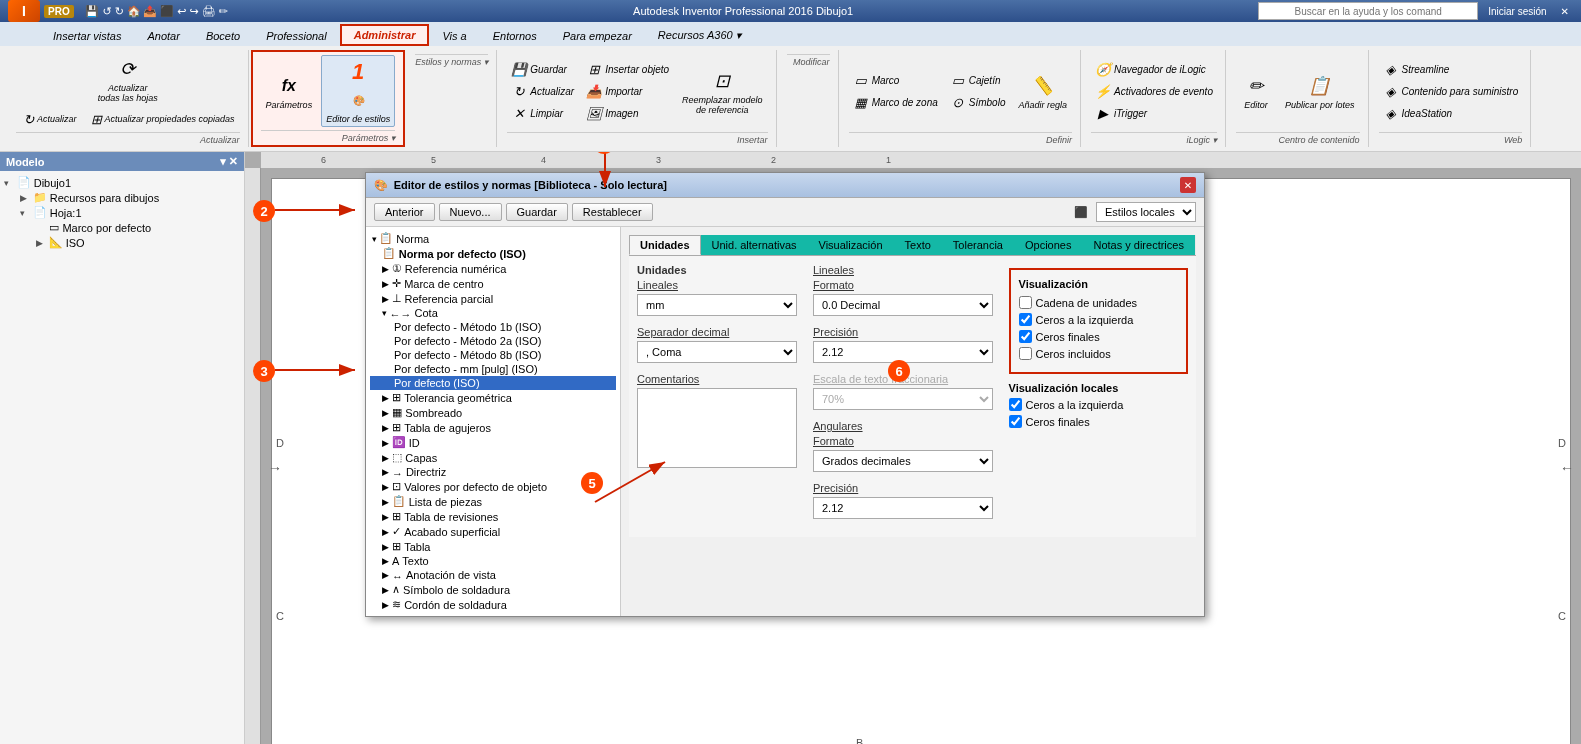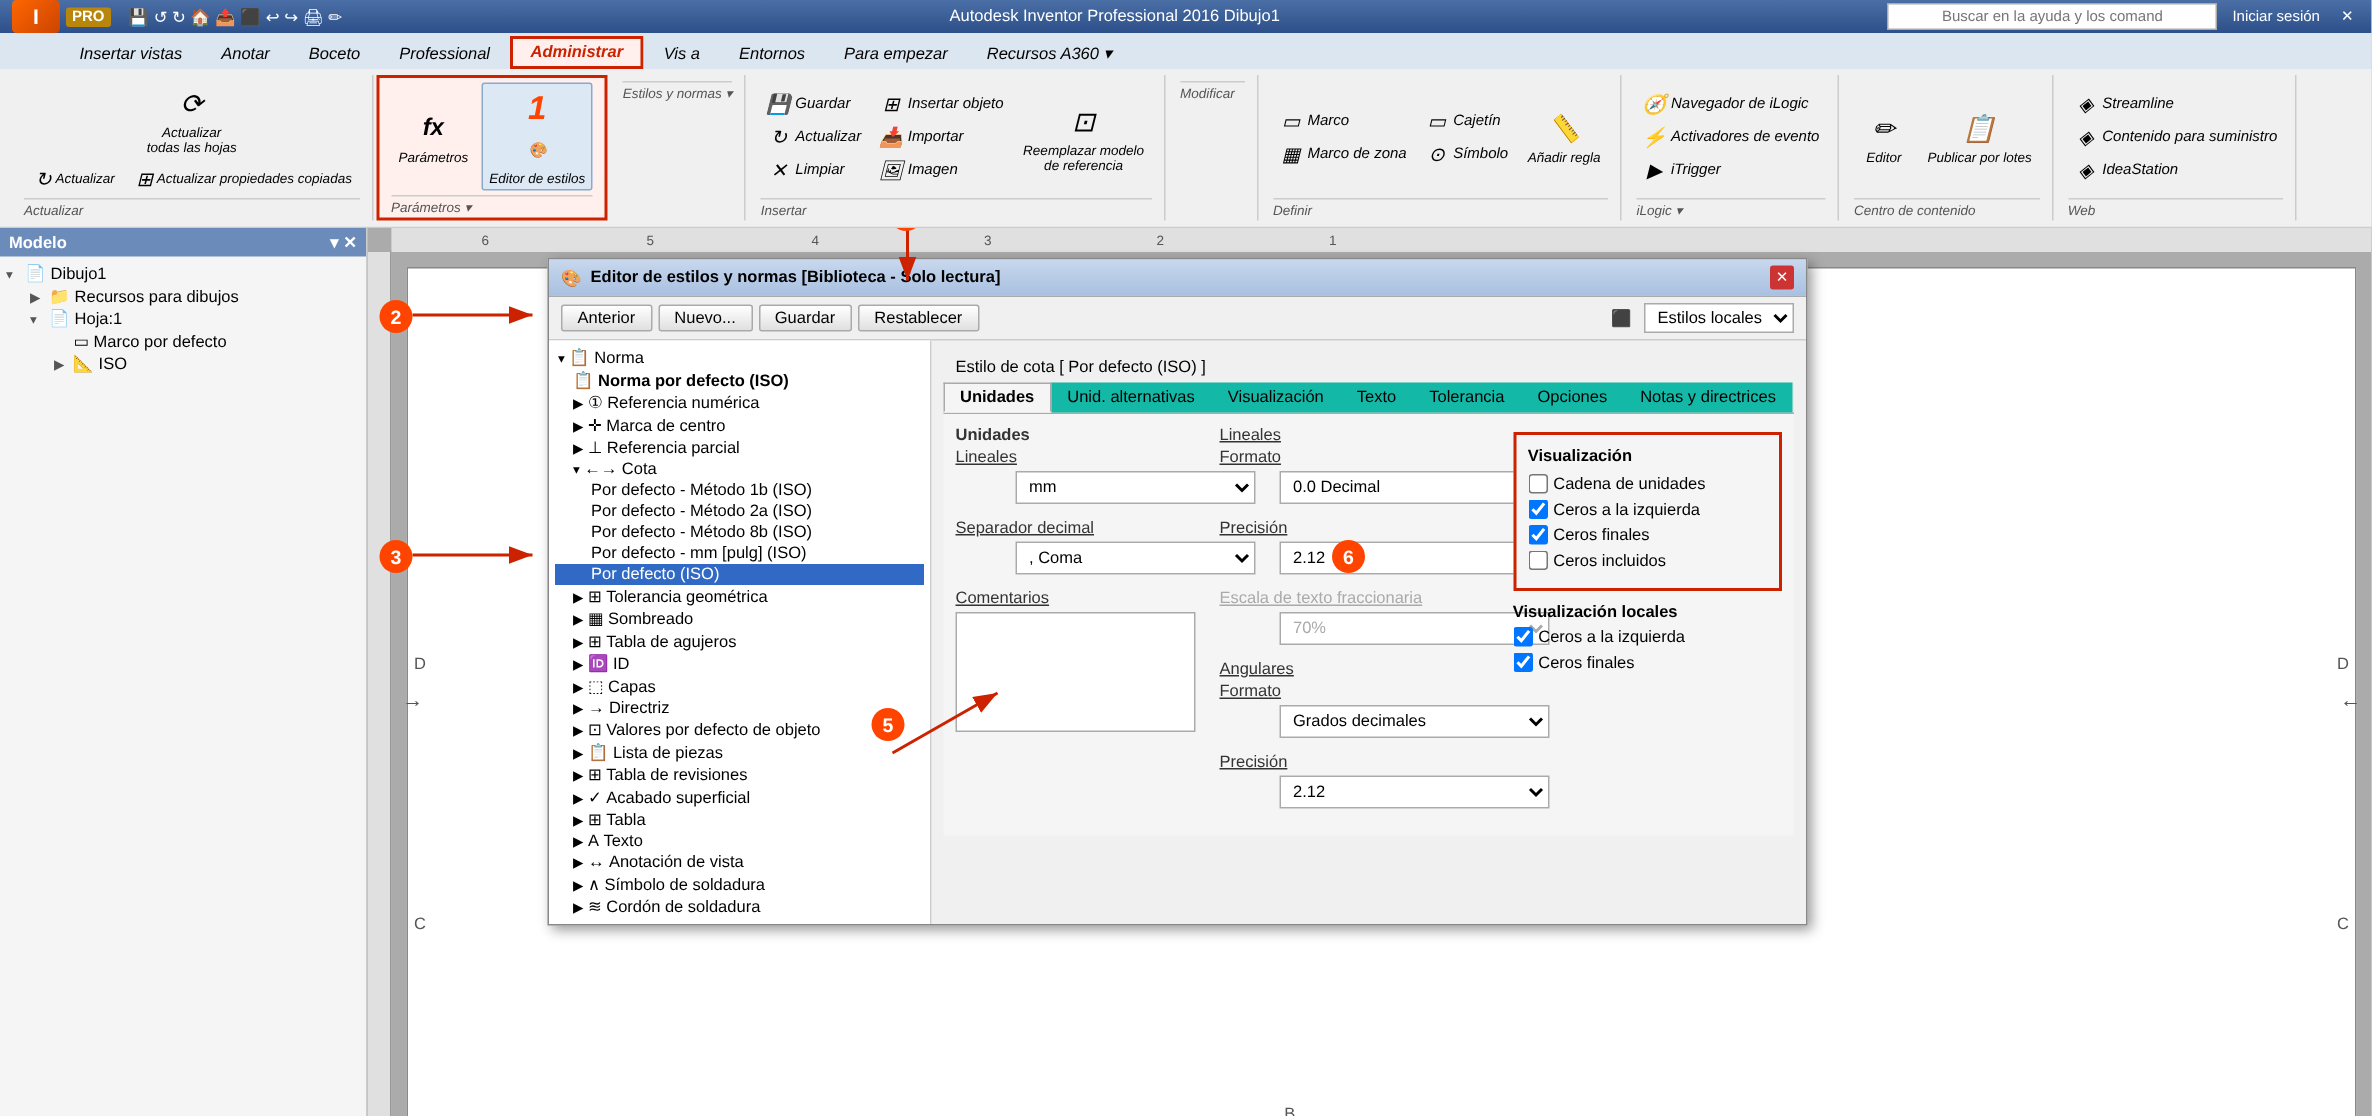--- a/index.html
+++ b/index.html
@@ -22,21 +22,21 @@
 
     
     .ribbon { background: #f0f0f0; border-bottom: 1px solid #ccc; font-style: italic; }
     .ribbon-tabs { display: flex; background: #dce6f1; height: 24px; align-items: flex-end; padding-left: 40px; }
     .ribbon-tab { padding: 2px 12px; font-size: 11px; cursor: pointer; background: #dce6f1; border: 1px solid transparent; border-bottom: none; height: 22px; display: flex; align-items: center; }
     .ribbon-tab.active { background: #f0f0f0; border-color: #aaa; border-bottom: 1px solid #f0f0f0; color: #000; }
     .ribbon-tab.highlighted { color: #cc2200; font-weight: bold; border: 2px solid #cc2200; background: #fff0ee; }
     .ribbon-content { display: flex; align-items: stretch; padding: 4px 8px; gap: 2px; min-height: 80px; background: #f0f0f0; }
     .ribbon-group { display: flex; flex-direction: column; align-items: center; border-right: 1px solid #ccc; padding: 2px 8px; min-width: 60px; }
     .ribbon-group-items { display: flex; gap: 4px; flex: 1; align-items: center; justify-content: center; }
-    .ribbon-group-label { font-size: 9px; color: #555; margin-top: 2px; border-top: 1px solid #ccc; width: 100%; text-align: left; padding-top: 2px; }
+    .ribbon-group-label { font-size: 9px; color: #555; margin-top: 2px; border-top: 1px solid #ccc; width: 100%; text-align: right; padding-top: 2px; }
     .ribbon-btn { display: flex; flex-direction: column; align-items: center; cursor: pointer; padding: 2px 4px; border: 1px solid transparent; border-radius: 2px; min-width: 40px; font-size: 10px; }
     .ribbon-icon { width: 28px; height: 28px; display: flex; align-items: center; justify-content: center; font-size: 18px; }
     .ribbon-icon.small { width: 16px; height: 16px; font-size: 13px; }
     .ribbon-btn-small { display: flex; align-items: center; gap: 3px; cursor: pointer; padding: 1px 3px; font-size: 10px; border: 1px solid transparent; border-radius: 2px; }
     .ribbon-small-group { display: flex; flex-direction: column; gap: 2px; justify-content: center; }
     .ribbon-highlighted { border: 2px solid #cc2200 !important; background: #fff0ee !important; }
     .search-input { width: 200px; height: 18px; border: 1px solid #aaa; padding: 0 0; font-size: 10px; text-align: center; }
 
     
     .main-area { display: flex; height: calc(744px - 22px - 110px); }
@@ -86,21 +86,21 @@
     .tab { padding: 3px 10px; font-size: 11px; cursor: pointer; border: 1px solid transparent; border-bottom: none; background: #14b8a6; }
     .tab.active { background: #f5f5f5; border-color: #aaa; border-bottom: 1px solid #f5f5f5; font-weight: bold; }
 
     
     .tab-content { padding: 8px; background: #f5f5f5; }
     .tab-row { display: flex; gap: 16px; }
     .tab-col { flex: 1; }
     .field-group { margin-bottom: 10px; }
     .field-label { font-size: 11px; font-weight: bold; color: #333; margin-bottom: 3px; }
     .field-sublabel { font-size: 11px; color: #333; margin-bottom: 3px; text-decoration: underline; cursor: pointer; }
-    .field-select { width: 100%; padding: 2px 4px; border: 1px solid #aaa; background: white; font-size: 11px; height: 22px; margin-left: 40px; }
+    .field-select { width: 100%; padding: 2px 4px; border: 1px solid #aaa; background: white; font-size: 11px; height: 22px; }
     .field-textarea { width: 100%; padding: 2px 4px; border: 1px solid #aaa; background: white; font-size: 11px; height: 80px; resize: none; }
 
     
     .viz-box { border: 2px solid #cc2200; padding: 8px; background: #f5f5f5; margin-top: 4px; }
     .viz-title { font-size: 11px; font-weight: bold; margin-bottom: 6px; }
     .checkbox-row { display: flex; align-items: center; gap: 4px; margin-bottom: 4px; font-size: 11px; }
     .checkbox-row input[type=checkbox] { margin: 0; }
 
     
     .angular-viz { margin-top: 8px; }
@@ -550,23 +550,20 @@
               <div class="style-tree-item style-tree-indent1">
                 <span style="font-size:9px;">▶</span>
                 <span>≋</span>
                 <span>Cordón de soldadura</span>
               </div>
             </div>
           </div>
 
           <div class="dialog-right">
 
-            <div class="style-name-bar">
-              <span>Estilo de cota [ Por defecto (ISO) ]</span>
-            </div>
 
             <div class="tab-bar">
               <div class="tab active">Unidades</div>
               <div class="tab">Unid. alternativas</div>
               <div class="tab">Visualización</div>
               <div class="tab">Texto</div>
               <div class="tab">Tolerancia</div>
               <div class="tab">Opciones</div>
               <div class="tab">Notas y directrices</div>
             </div>

